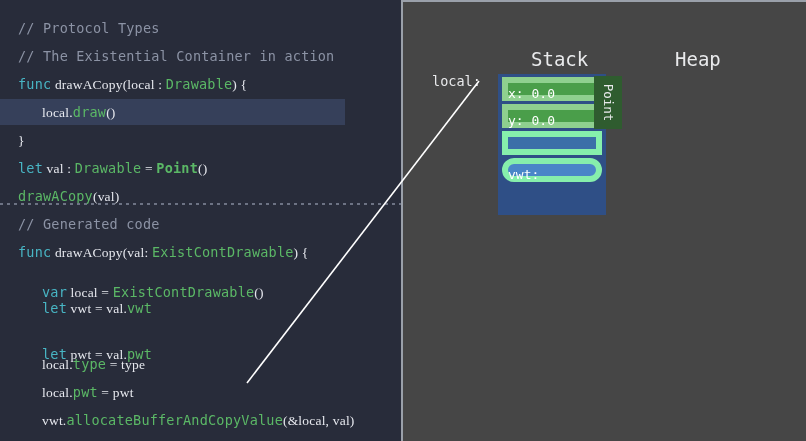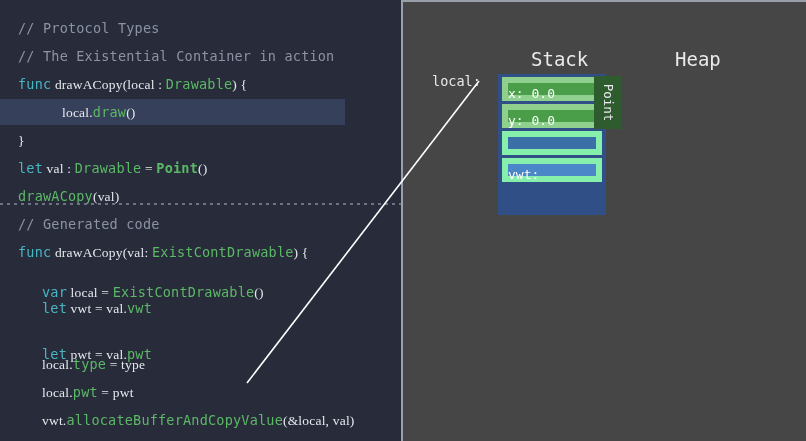--- a/index.html
+++ b/index.html
@@ -100,21 +100,21 @@
     border: 6px solid #86efac;
     font-size: 13px;
     line-height: 22px;
     color: #ffffff;
     white-space: pre;
   }
   .slot.green {
     background: #4a9e4a;
     border-color: #8fd08f;
   }
-  .slot.blue { background: #4a86c8; }
+  .slot.blue { background: #4a86c8; border-radius: 12px; }
   .slot.blue-empty { background: #3b6fa8; }
 
   
   #point-band {
     position: absolute;
     left: 191px; top: 74px;
     width: 28px; height: 53px;
     background: #2f5c2f;
   }
   #point-label {
@@ -136,21 +136,21 @@
 <body>
 
 <div id="root">
 
   <div id="code-panel">
     <div id="code-top">
         <div class="code-line" style="top: 16px;"><span class="cmt">// Protocol Types</span></div>
         <div class="code-line" style="top: 44px;"><span class="cmt">// The Existential Container in action</span></div>
         <div class="code-line" style="top: 72px;"><span class="kw">func</span><span class="wht"> drawACopy(local : </span><span class="grn">Drawable</span><span class="wht">) {</span></div>
         <div class="hl-band" style="top: 99px;"></div>
-        <div class="code-line indent" style="top: 100px; margin-left: 20px;"><span class="wht">local.</span><span class="grn">draw</span><span class="wht">()</span></div>
+        <div class="code-line indent" style="top: 100px;"><span class="wht">local.</span><span class="grn">draw</span><span class="wht">()</span></div>
         <div class="code-line" style="top: 128px;"><span class="wht">}</span></div>
         <div class="code-line" style="top: 156px;"><span class="kw">let</span><span class="wht"> val : </span><span class="grn">Drawable</span><span class="wht"> = </span><span class="grnb">Point</span><span class="wht">()</span></div>
         <div class="code-line" style="top: 184px;"><span class="grn">drawACopy</span><span class="wht">(val)</span></div>
       </div>
     <div id="divider-dots"></div>
     <div id="code-bottom">
         <div class="code-line" style="top: 212px;"><span class="cmt">// Generated code</span></div>
         <div class="code-line" style="top: 240px;"><span class="kw">func</span><span class="wht"> drawACopy(val: </span><span class="grn">ExistContDrawable</span><span class="wht">) {</span></div>
         <div class="code-line indent" style="top: 280px;"><span class="kw">var</span><span class="wht"> local = </span><span class="grn">ExistContDrawable</span><span class="wht">()</span></div>
         <div class="code-line indent" style="top: 296px;"><span class="kw">let</span><span class="wht"> vwt = val.</span><span class="grn">vwt</span></div>

